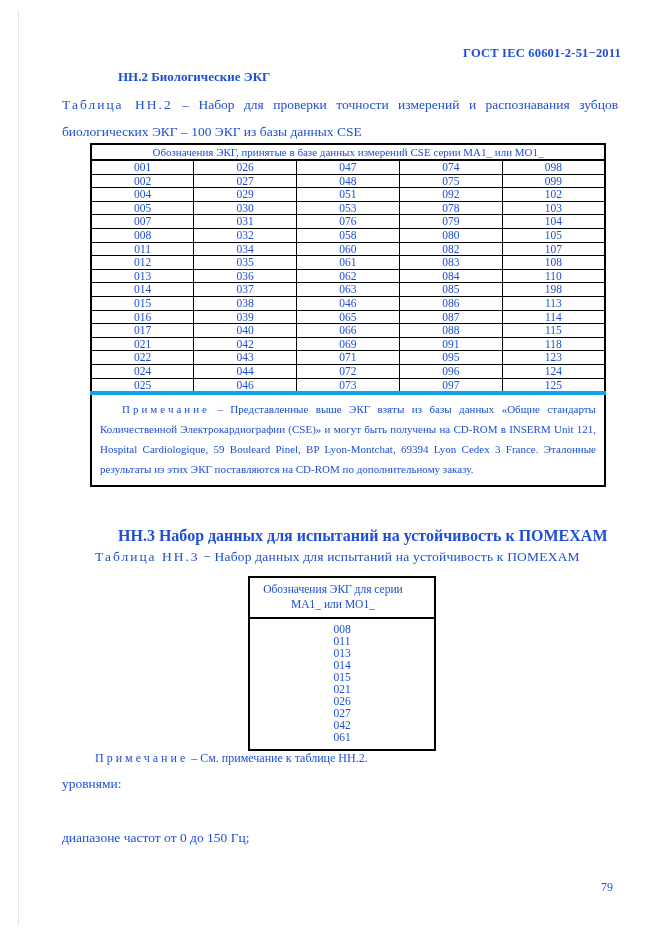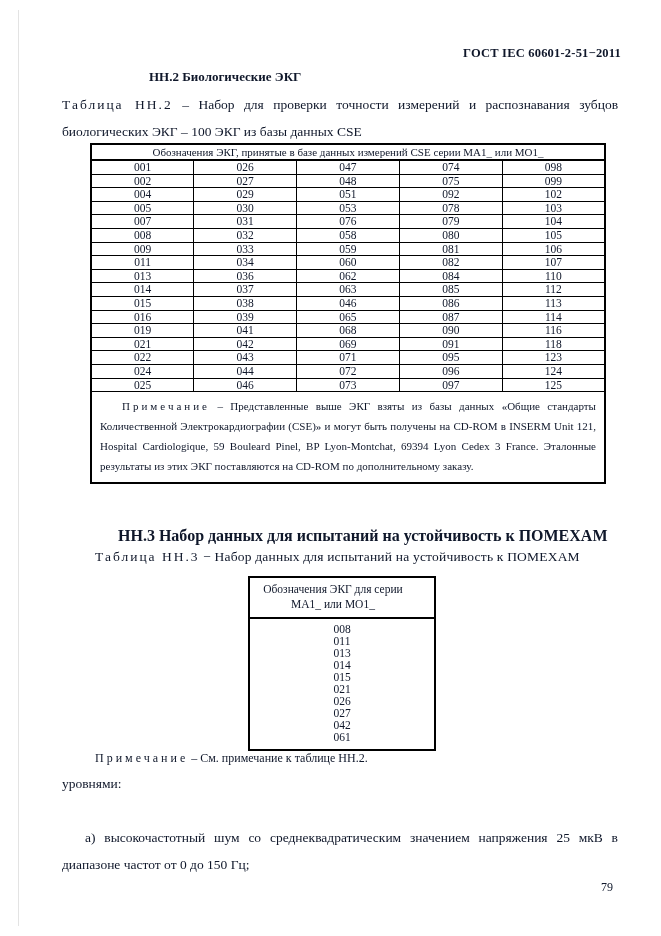--- a/index.html
+++ b/index.html
@@ -1,44 +1,44 @@
 <!DOCTYPE html>
 <html><head>
 <meta charset="utf-8">
 <style>
   html,body { margin:0; padding:0; background:#ffffff; }
   .page {
     position:relative; width:661px; height:936px; background:#ffffff;
-    color:#0f172a; font-family:"Liberation Serif","DejaVu Serif",serif;
+    color:#1d4ed8; font-family:"Liberation Serif","DejaVu Serif",serif;
     overflow:hidden;
   }
   .scan-edge { position:absolute; left:18px; top:10px; bottom:10px; width:1px; background:#e3e3e3; }
 
   .std-ref { position:absolute; top:46px; right:40px; font-weight:bold; font-size:12.5px; letter-spacing:0.2px; }
 
-  .h2head { position:absolute; top:69px; left:118px; font-weight:bold; font-size:13px;margin-left:31px; }
+  .h2head { position:absolute; top:69px; left:118px; font-weight:bold; font-size:13px; }
 
   .cap2 { position:absolute; top:91px; left:62px; width:556px; font-size:13.5px; line-height:27px; }
   .jline { text-align:justify; text-align-last:justify; }
   .ls { letter-spacing:2px; }
 
   table.tbl2 {
     position:absolute; top:143px; left:90px; width:516px;
     border-collapse:collapse; font-size:11.5px; table-layout:fixed;
     border:2px solid #000;
   }
   table.tbl2 th, table.tbl2 td {
     border:1px solid #000; text-align:center; vertical-align:middle;
     padding:0; line-height:12.6px; height:12.6px; font-weight:normal;
     font-size:11.5px; overflow:hidden;
   }
   table.tbl2 thead th { border-bottom:2px solid #000; line-height:14px; height:14px; font-size:11px;border-radius:7px; }
   table.tbl2 td.note-cell {
     text-align:left; height:auto; line-height:20px; font-size:11px;
-    padding:4px 8px 6px 8px; border-top:1px solid #0ea5e9;
+    padding:4px 8px 6px 8px; border-top:4px solid #0ea5e9;
   }
   .note-l1 { text-indent:22px; }
   .nls { letter-spacing:3px; }
 
   .h3head { position:absolute; top:527px; left:118px; font-weight:bold; font-size:16px; }
   .cap3 { position:absolute; top:549px; left:95px; font-size:13.5px; letter-spacing:0.2px; }
 
   .tbl3 {
     position:absolute; top:576px; left:248px; width:184px;
     border:2px solid #000; font-size:11.5px; text-align:center; background:#fff;
@@ -120,67 +120,67 @@
           <td>104</td>
         </tr>
         <tr>
           <td>008</td>
           <td>032</td>
           <td>058</td>
           <td>080</td>
           <td>105</td>
         </tr>
         <tr>
-          <td>009</td>
-          <td>033</td>
-          <td>059</td>
-          <td>081</td>
-          <td>106</td>
-        </tr>
-        <tr>
           <td>011</td>
           <td>034</td>
           <td>060</td>
           <td>082</td>
           <td>107</td>
         </tr>
         <tr>
+          <td>012</td>
+          <td>035</td>
+          <td>061</td>
+          <td>083</td>
+          <td>108</td>
+        </tr>
+        <tr>
           <td>013</td>
           <td>036</td>
           <td>062</td>
           <td>084</td>
           <td>110</td>
         </tr>
         <tr>
           <td>014</td>
           <td>037</td>
           <td>063</td>
           <td>085</td>
-          <td>112</td>
+          <td>198</td>
         </tr>
         <tr>
           <td>015</td>
           <td>038</td>
           <td>046</td>
           <td>086</td>
           <td>113</td>
         </tr>
         <tr>
           <td>016</td>
           <td>039</td>
           <td>065</td>
           <td>087</td>
           <td>114</td>
         </tr>
         <tr>
-          <td>019</td>
-          <td>041</td>
-          <td>068</td>
-          <td>090</td>
-          <td>116</td>
+          <td>017</td>
+          <td>040</td>
+          <td>066</td>
+          <td>088</td>
+          <td>115</td>
         </tr>
         <tr>
           <td>021</td>
           <td>042</td>
           <td>069</td>
           <td>091</td>
           <td>118</td>
         </tr>
         <tr>
           <td>022</td>
@@ -239,18 +239,17 @@
       </div>
   </div>
 
   <div class="note3"><span class="nls">Примечание</span> <span>– См. примечание к таблице НН.2.</span></div>
 
   <div class="para p1">
     <div>уровнями:</div>
   </div>
 
   <div class="para p2">
-    <div class="jline indent">а) высокочастотный шум со среднеквадратическим значением напряжения 25 мкВ в</div>
     <div>диапазоне частот от 0 до 150 Гц;</div>
   </div>
 
   <div class="pagenum">79</div>
 </div>
 
 </body></html>

